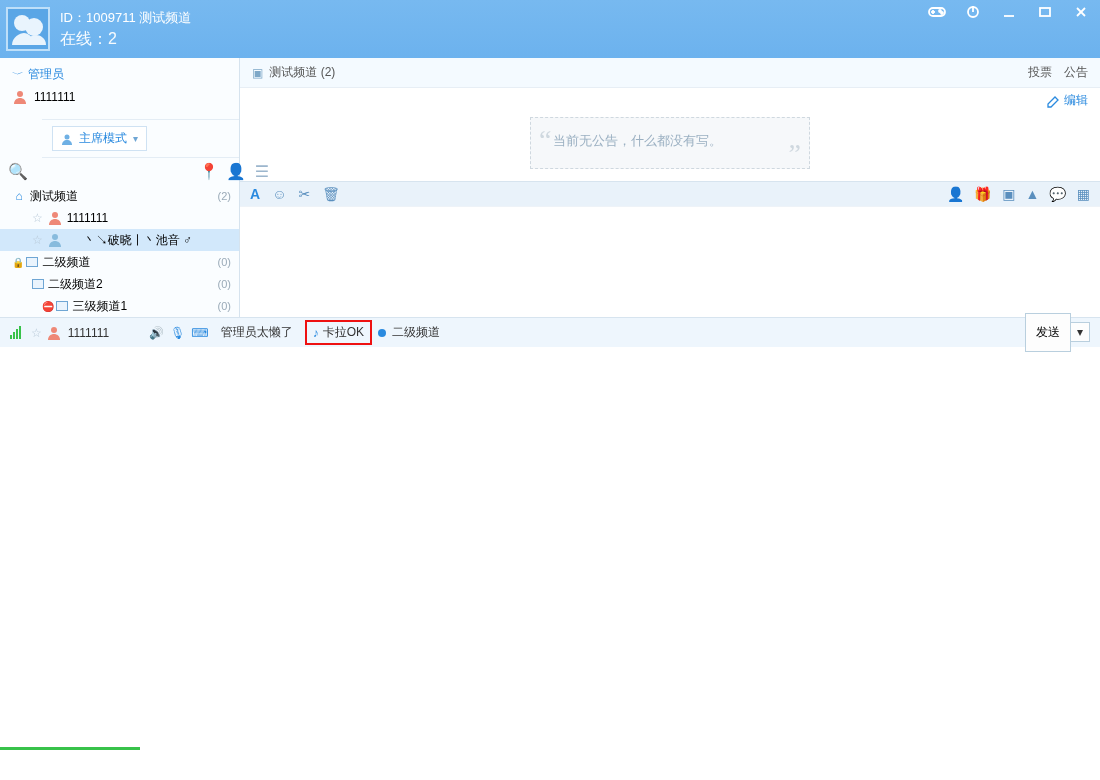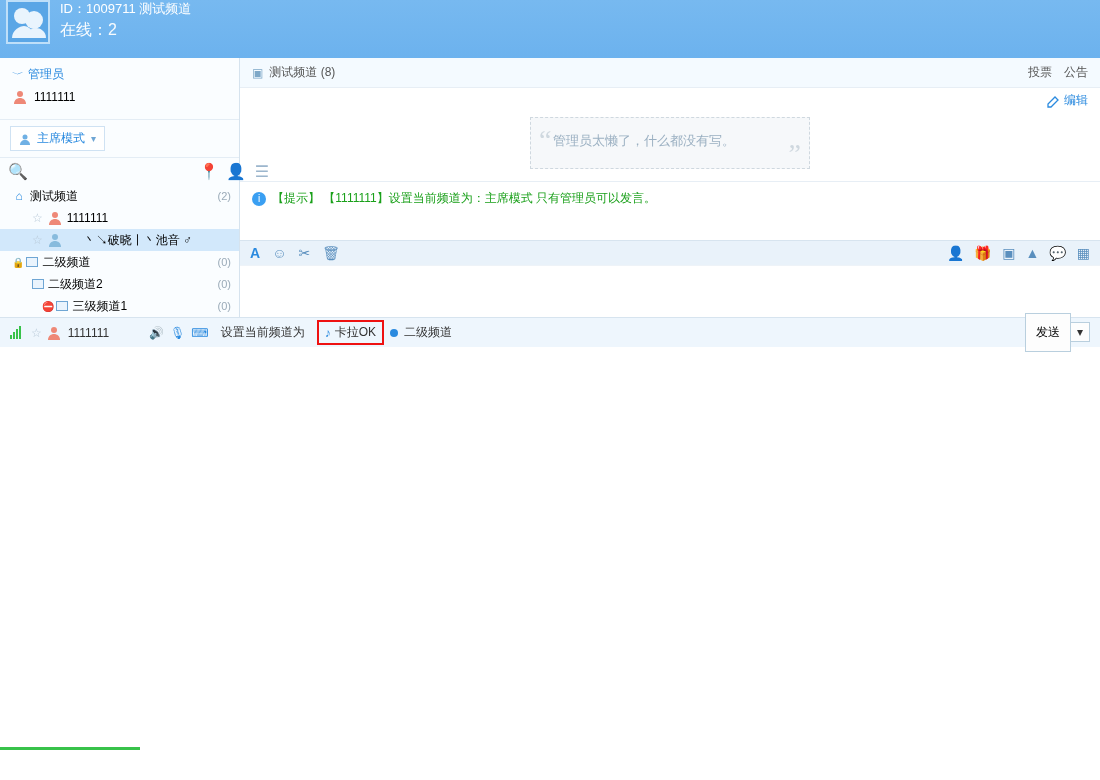--- a/index.html
+++ b/index.html
@@ -1,20 +1,20 @@
 <!DOCTYPE html>
 <html><head>
 <meta charset="utf-8">
 <style>
 * { box-sizing: border-box; margin: 0; padding: 0; font-family: "Microsoft YaHei", sans-serif; }
 html, body { width: 1100px; height: 780px; overflow: hidden; }
 body { display: flex; flex-direction: column; background: #fff; }
 
 
-.titlebar { height: 58px; background: linear-gradient(#77b9f0, #6cb2ee); color: #fff; display: flex; padding: 0 10px 0 6px; font-size: 13px; }
+.titlebar { height: 58px; background: linear-gradient(#77b9f0, #6cb2ee); color: #fff; display: flex; align-items: center; padding: 0 10px 0 6px; font-size: 13px; }
 .titlebar .logo { width: 44px; height: 44px; margin-right: 10px; border: 2px solid #bedff9; display:flex; align-items:center; justify-content:center; background:#5aa6e6; }
 .titlebar .logo svg { width: 40px; height: 40px; }
 .titlebar .titles { display:flex; flex-direction:column; gap:2px; }
 .titlebar .titles .line1 { font-size: 13px; }
 .titlebar .titles .line2 { font-size: 16px; opacity: .95; }
 .titlebar .spacer { flex: 1; }
 .titlebar .winbtns { display:flex; align-items:flex-start; gap:18px; margin-top:-34px; }
 .titlebar .winbtns span { cursor:pointer; display:inline-flex; align-items:center; justify-content:center; width:18px; height:18px; }
 .titlebar .winbtns svg { stroke:#fff; stroke-width:1.8; fill:none; }
 
@@ -22,21 +22,21 @@
 .main { flex:1; display:flex; min-height:0; }
 .sidebar { width: 240px; border-right:1px solid #d6e3ee; display:flex; flex-direction:column; background:#fafdff; }
 .content { flex:1; display:flex; flex-direction:column; min-width:0; }
 
 
 .admin-hdr { color:#2a8adf; font-size:12px; padding:8px 12px 4px; cursor:pointer; display:flex; align-items:center; gap:4px; }
 .admin-hdr .chev { display:inline-block; transform: scaleY(.7); }
 .admin-user { display:flex; align-items:center; gap:6px; padding:2px 12px 6px; font-size:12px; }
 .avatar { width:16px; height:16px; }
 
-.mode-row { border-top:1px solid #e4edf5; border-bottom:1px solid #e4edf5; padding:6px 10px; margin-top:8px; }
+.mode-row { border-top:1px solid #e4edf5; border-bottom:1px solid #e4edf5; padding:6px 10px; margin-top:8px;margin-left:42px; }
 .mode-btn { display:inline-flex; align-items:center; gap:6px; font-size:12px; color:#2a8adf; border:1px solid #cfe2f3; background:#fff; padding:3px 8px; cursor:pointer; }
 
 .search-row { display:flex; align-items:center; padding:4px 8px; gap:8px; color:#9ab; }
 .search-row input { flex:1; border:none; outline:none; font-size:12px; background:transparent; color:#2a8adf; }
 .search-row .tool { cursor:pointer; color:#9cb6cd; }
 
 
 .tree { flex:1; overflow:auto; font-size:12px; }
 .tree .row { display:flex; align-items:center; height:22px; padding-right:8px; cursor:pointer; }
 .tree .row .count { margin-left:auto; color:#9aaab8; font-size:11px; }
@@ -223,45 +223,42 @@
         <span class="chanbox"></span>
         <span>三级频道1</span>
         <span class="count">(0)</span>
       </div>
     </div>
   </div>
 
   <div class="content">
     <div class="chat-hdr">
       <span style="color:#7ea8c8;margin-right:6px">▣</span>
-      <span>测试频道 (8)</span>
+      <span>测试频道 (2)</span>
       <span class="spacer"></span>
       <span class="link">投票</span>
       <span class="link">公告</span>
     </div>
     <div class="edit-row">
       <span>
         <svg width="14" height="14" viewBox="0 0 14 14">
               <path d="M2 12V9l7-7 3 3-7 7H2z" fill="none" stroke="#2a8adf" stroke-width="1.3"></path>
             </svg>
         <span>编辑</span>
       </span>
     </div>
 
     <div class="notice-wrap">
       <div class="notice">
         <span class="q1">“</span>
-        <div class="t2">管理员太懒了，什么都没有写。</div>
+        <div class="t2">当前无公告，什么都没有写。</div>
         <span class="q2">”</span>
       </div>
     </div>
 
-    <div class="msg-area">
-      <span class="info-ico">i</span><span>【提示】 【1111111】设置当前频道为：主席模式 只有管理员可以发言。</span>
-    </div>
 
     <div class="input-toolbar">
       <div class="left">
         <span style="font-weight:bold;color:#2a8adf">A</span>
         <span>☺</span>
         <span>✂</span>
         <span>🗑</span>
       </div>
       <div class="right">
         <span>👤</span>
@@ -290,21 +287,21 @@
         <circle cx="8" cy="5" r="3" fill="#e87"></circle>
         <path d="M2 15c0-4 3-6 6-6s6 2 6 6" fill="#e87"></path>
       </svg>
   <span style="margin-left:6px">1111111</span>
 
   <div class="btns">
     <span class="sep"></span>
     <span class="ico">🔊</span>
     <span class="ico">🎙</span>
     <span class="ico">⌨</span>
-    <span style="margin:0 6px">设置当前频道为</span>
+    <span style="margin:0 6px">管理员太懒了</span>
     <span class="karaoke">
       <span style="color:#2a8adf">♪</span>
       <span>卡拉OK</span>
     </span>
     <span class="dot"></span>
     <span>二级频道</span>
   </div>
 
   <div class="send">
     <button>发送</button><span class="dd">▾</span>

